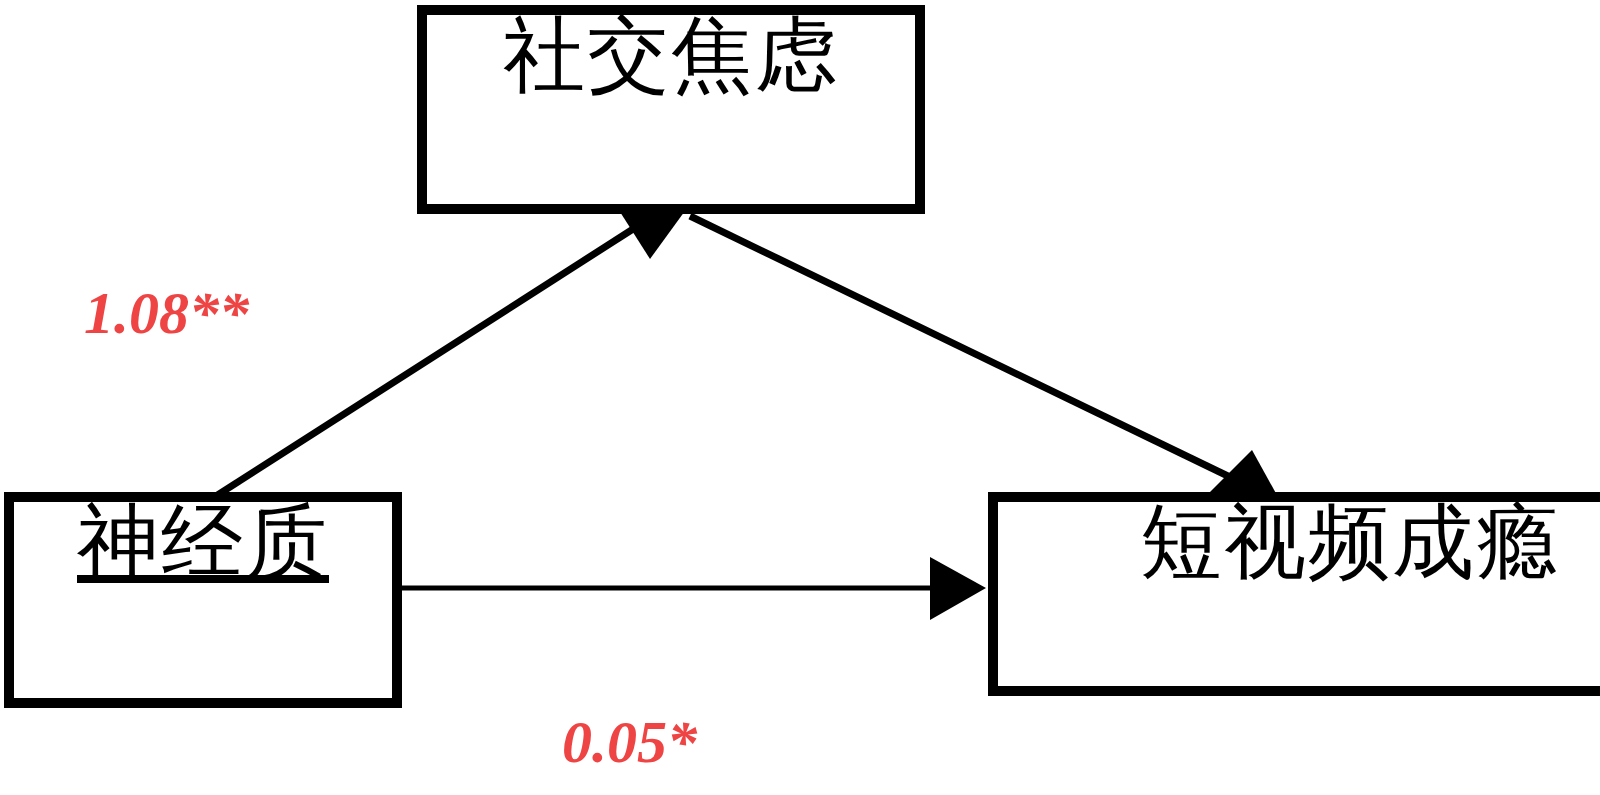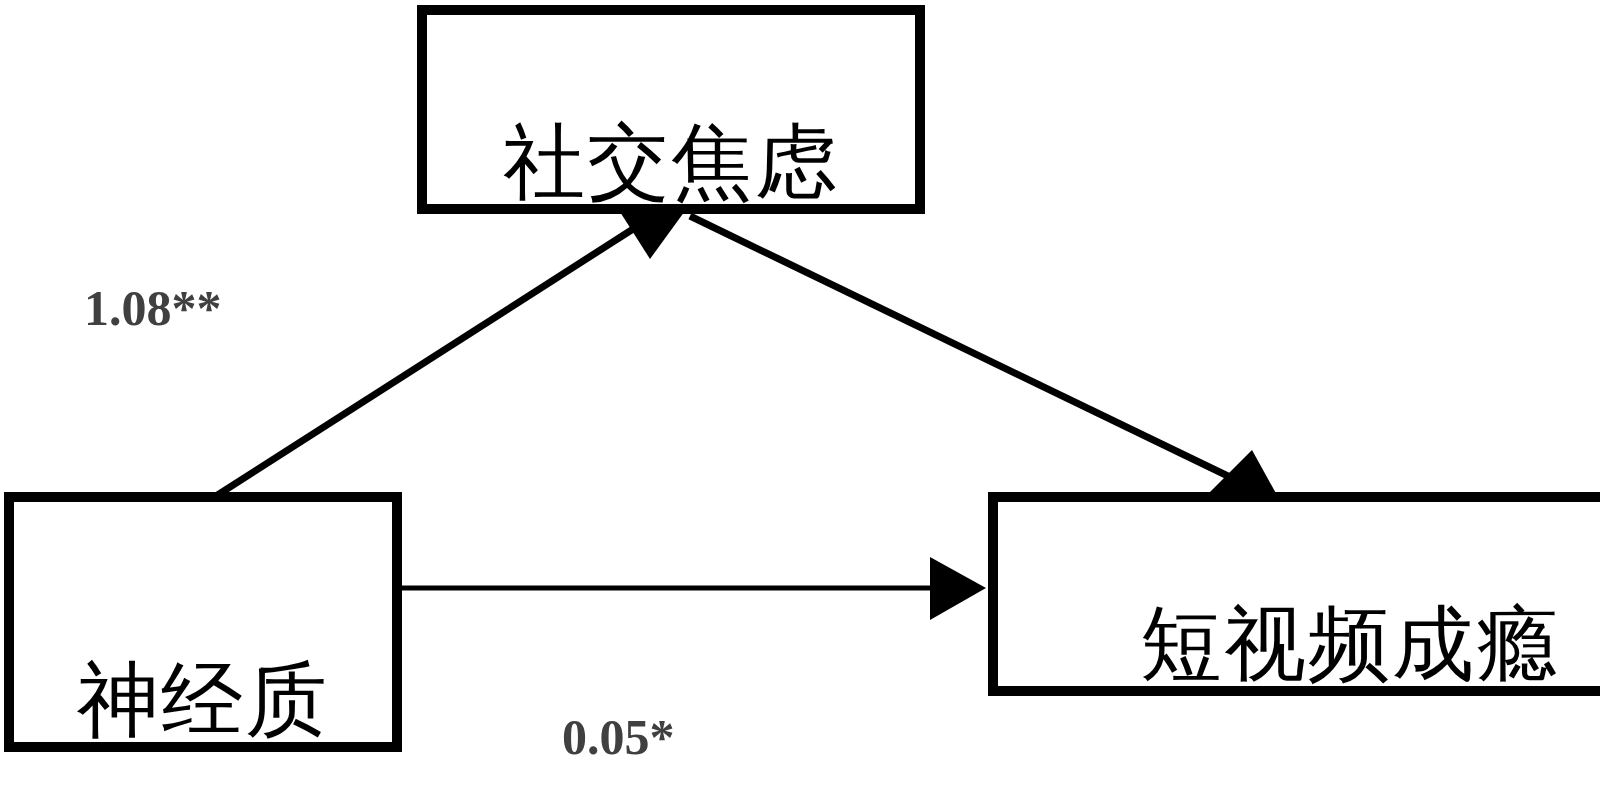--- a/index.html
+++ b/index.html
@@ -21,21 +21,21 @@
     top: 0;
     width: 1600px;
     height: 795px;
   }
   .node-box {
     position: absolute;
     box-sizing: border-box;
     background: #ffffff;
     border: 10px solid #000000;
     display: flex;
-    align-items: flex-end;
+    align-items: flex-start;
     justify-content: center;
     z-index: 3;
   }
   .node-label {
     font-family: "Liberation Serif", "DejaVu Serif", serif;
     font-size: 82px;
     line-height: 1;
     color: #000000;
     letter-spacing: 2px;
     white-space: nowrap;
@@ -44,37 +44,39 @@
   #node-social-anxiety {
     left: 417px;
     top: 5px;
     width: 508px;
     height: 209px;
   }
   #node-neuroticism {
     left: 4px;
     top: 492px;
     width: 398px;
-    height: 260px;
+    height: 216px;
+    text-decoration: underline;
   }
   #node-short-video-addiction {
     left: 988px;
     top: 492px;
     width: 724px;
     height: 204px;
   }
   .path-label {
     position: absolute;
     font-family: "Liberation Serif", "DejaVu Serif", serif;
-    font-size: 50px;
+    font-size: 60px;
     line-height: 1;
     font-weight: 700;
-    color: #404040;
+    color: #ef4444;
     white-space: nowrap;
     z-index: 4;
+    font-style: italic;
   }
   #label-a-path {
     left: 84px;
     top: 283px;
   }
   #label-b-path {
     left: 1063px;
     top: 283px;
   }
   #label-c-path {

